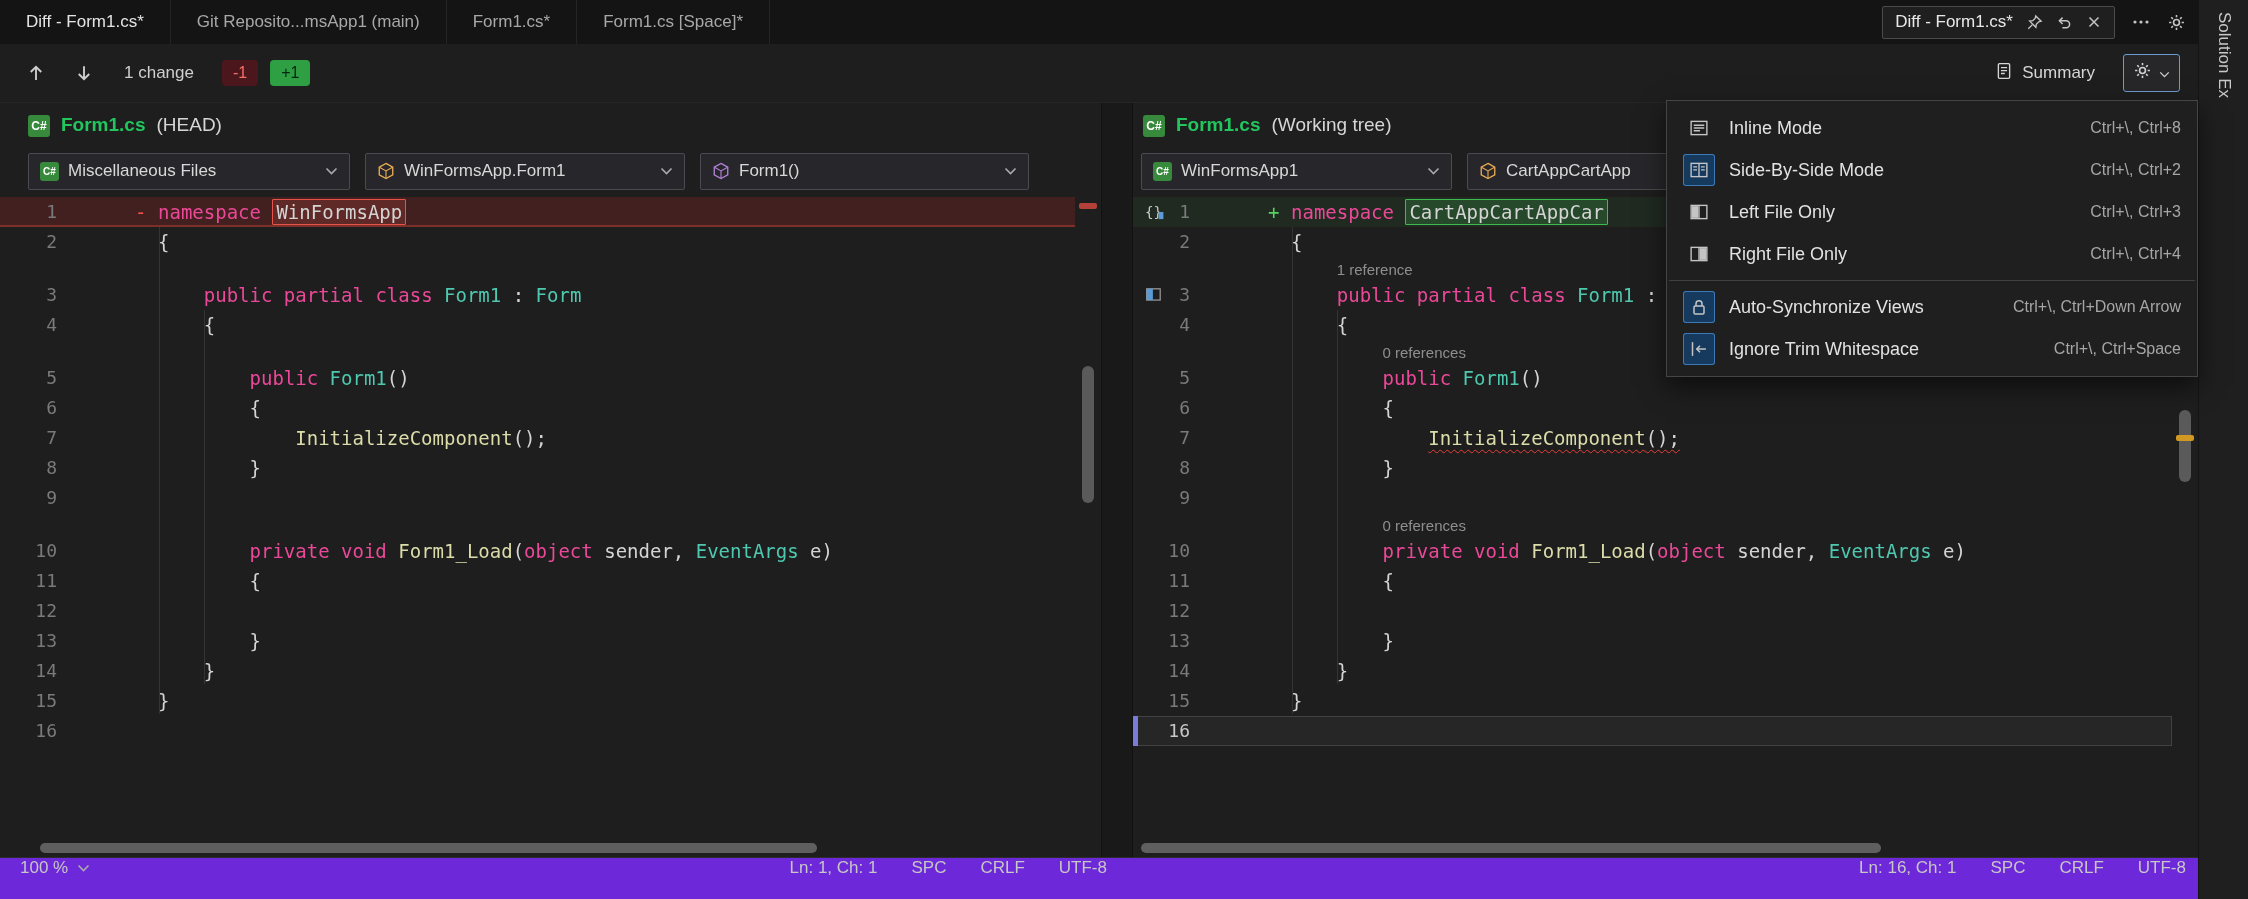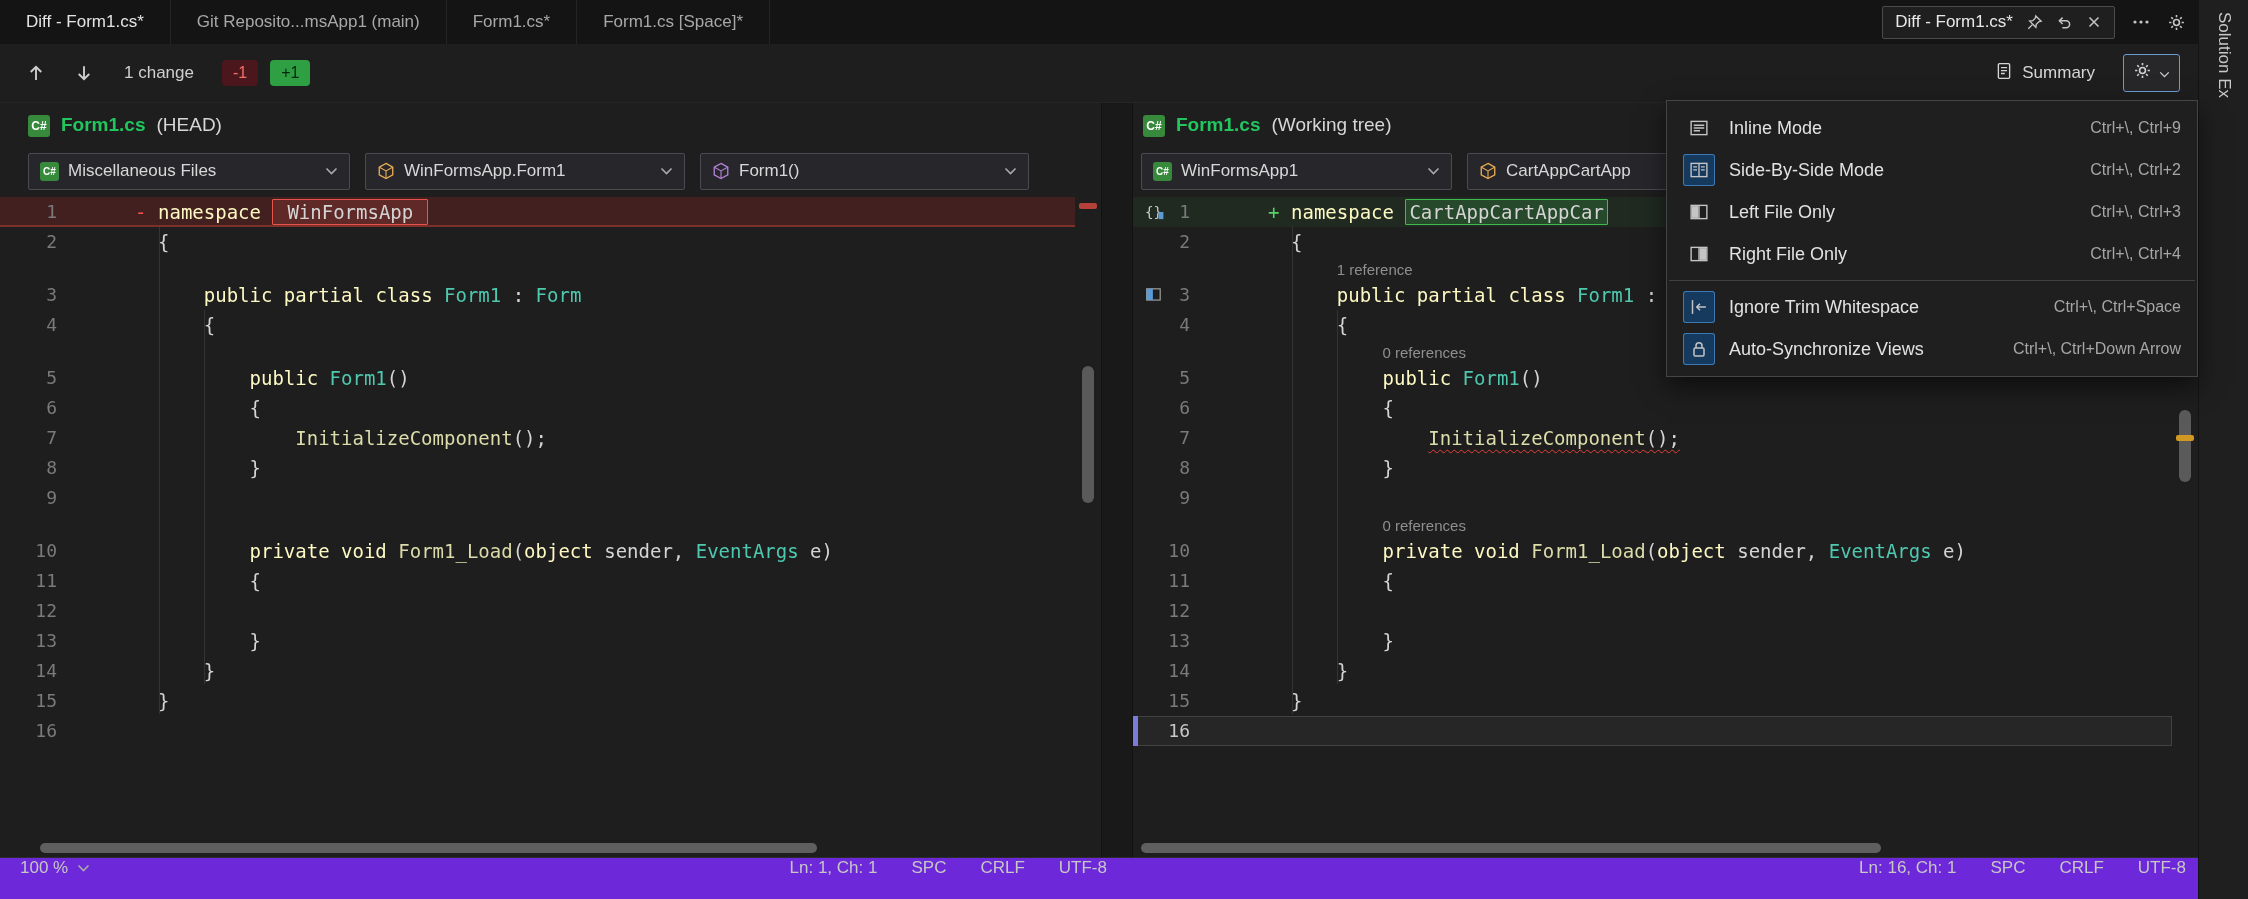--- a/index.html
+++ b/index.html
@@ -67,23 +67,23 @@
   .code-area { flex:1; position:relative; overflow:hidden; font-family:"DejaVu Sans Mono", monospace; font-size:19px; }
   .rows { position:absolute; top:2px; left:0; right:26px; bottom:18px; overflow:hidden; }
   .row { display:flex; height:30px; line-height:30px; position:relative; white-space:pre; }
   .row.lens { height:23px; line-height:23px; }
   .ln { flex:0 0 75px; text-align:right; padding-right:18px; color:#7a7a7a; font-size:18px; }
   .sp { flex:0 0 60px; }
   .mk { flex:0 0 23px; }
   .mk.del { color:#f85149; }
   .mk.add { color:#56d364; }
   .code { color:#d4d4d4; }
-  .k { color:#fef9c3;text-align:right; } .t { color:#4ec9b0; } .m { color:#dcdcaa; } .p { color:#d4d4d4; }
+  .k { color:#ec4899;text-align:right; } .t { color:#4ec9b0; } .m { color:#dcdcaa; } .p { color:#d4d4d4; }
   .sq { text-decoration-line:underline; text-decoration-style:wavy; text-decoration-color:#e5403a; text-decoration-thickness:1px; text-underline-offset:4px; }
-  .boxdel { border:1px solid #e5534b; background:rgba(229,83,75,.18); padding:1px 14px; border-radius:1px; }
+  .boxdel { border:1px solid #e5534b; background:rgba(229,83,75,.18); padding:1px 3px; border-radius:1px; }
   .boxadd { border:1px solid #3fb950; background:rgba(63,185,80,.22); padding:1px 3px; border-radius:1px; }
   .row.removed { background:#42201f; }
   .row.removed::after { content:""; position:absolute; left:0; right:0; bottom:0; height:2px; background:#7d2f2a; }
   .row.added { background:rgba(63,185,80,.08); }
   .row.active { background:#262626; outline:1px solid #424242; outline-offset:-1px; }
   .row.active::before { content:""; position:absolute; left:0; top:0; bottom:0; width:5px; background:#7b7bd9; }
   .row.active .ln { color:#c8c8c8; }
   .lens-text { font-family:"Liberation Sans",sans-serif; font-size:15px; color:#8f8f8f; align-self:flex-end; line-height:21px; }
   .gicon { position:absolute; left:12px; top:50%; transform:translateY(-50%); display:inline-flex; }
   .guide { position:absolute; width:1px; background:#343434; }
@@ -429,21 +429,21 @@
       <div class="menu-item">
         <span class="icon-wrap">
           <svg width="20" height="20" viewBox="0 0 16 16">
             <g fill="none" stroke="currentColor" stroke-width="1.1">
               <rect x="1.7" y="2.7" width="12.6" height="10.6"></rect>
               <path d="M3.8 5.8h8.4M3.8 8h8.4M3.8 10.2h5"></path>
             </g>
           </svg>
         </span>
         <span class="menu-label">Inline Mode</span>
-        <span class="menu-shortcut">Ctrl+\, Ctrl+9</span>
+        <span class="menu-shortcut">Ctrl+\, Ctrl+8</span>
       </div>
       <div class="menu-item">
         <span class="icon-wrap on">
           <svg width="20" height="20" viewBox="0 0 16 16">
             <g fill="none" stroke="currentColor" stroke-width="1.1">
               <rect x="1.7" y="2.7" width="12.6" height="10.6"></rect>
               <path d="M8 2.7v10.6"></path>
               <path d="M3.4 5.5h3M3.4 7.8h3M9.6 5.5h3M9.6 7.8h3" stroke-width="1"></path>
             </g>
           </svg>
@@ -475,35 +475,35 @@
           </svg>
         </span>
         <span class="menu-label">Right File Only</span>
         <span class="menu-shortcut">Ctrl+\, Ctrl+4</span>
       </div>
       <div class="menu-sep"></div>
       <div class="menu-item">
         <span class="icon-wrap on">
           <svg width="20" height="20" viewBox="0 0 16 16">
             <g fill="none" stroke="currentColor" stroke-width="1.2">
+              <rect x="4" y="7.2" width="8" height="6.3" rx="1"></rect>
+              <path d="M5.6 7.2V5.4a2.4 2.4 0 0 1 4.8 0v1.8"></path>
+            </g>
+          </svg>
+        </span>
+        <span class="menu-label">Auto-Synchronize Views</span>
+        <span class="menu-shortcut">Ctrl+\, Ctrl+Down Arrow</span>
+      </div>
+      <div class="menu-item">
+        <span class="icon-wrap on">
+          <svg width="20" height="20" viewBox="0 0 16 16">
+            <g fill="none" stroke="currentColor" stroke-width="1.2">
               <path d="M2.8 2.5v11"></path>
               <path d="M13.5 8H6.2"></path>
               <path d="M8.8 5.4 6.2 8l2.6 2.6"></path>
             </g>
           </svg>
         </span>
         <span class="menu-label">Ignore Trim Whitespace</span>
         <span class="menu-shortcut">Ctrl+\, Ctrl+Space</span>
       </div>
-      <div class="menu-item">
-        <span class="icon-wrap on">
-          <svg width="20" height="20" viewBox="0 0 16 16">
-            <g fill="none" stroke="currentColor" stroke-width="1.2">
-              <rect x="4" y="7.2" width="8" height="6.3" rx="1"></rect>
-              <path d="M5.6 7.2V5.4a2.4 2.4 0 0 1 4.8 0v1.8"></path>
-            </g>
-          </svg>
-        </span>
-        <span class="menu-label">Auto-Synchronize Views</span>
-        <span class="menu-shortcut">Ctrl+\, Ctrl+Down Arrow</span>
-      </div>
     </div>
 </div>
 
 </body></html>

